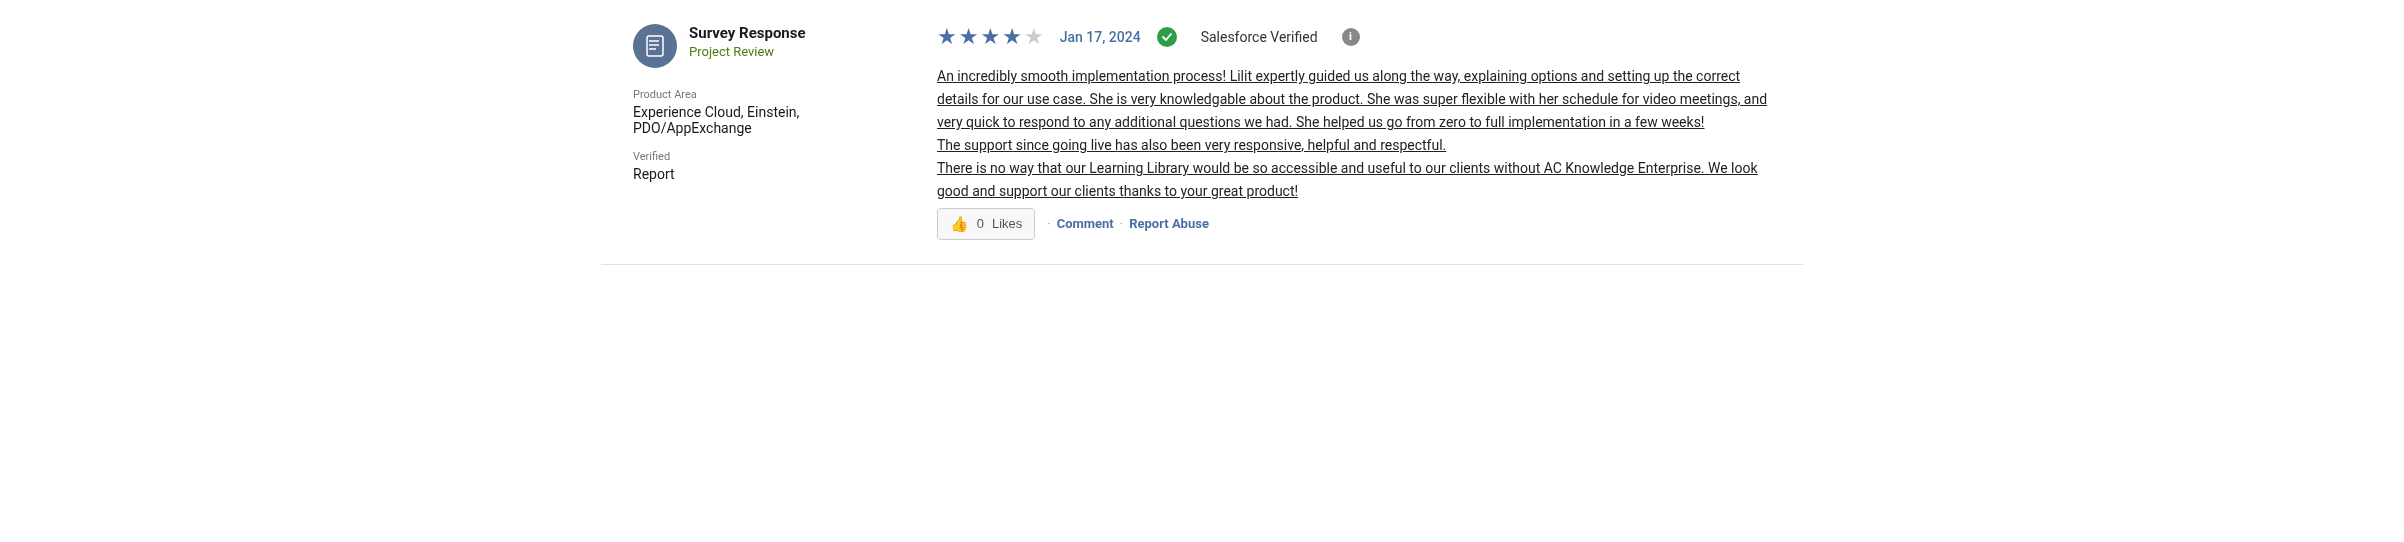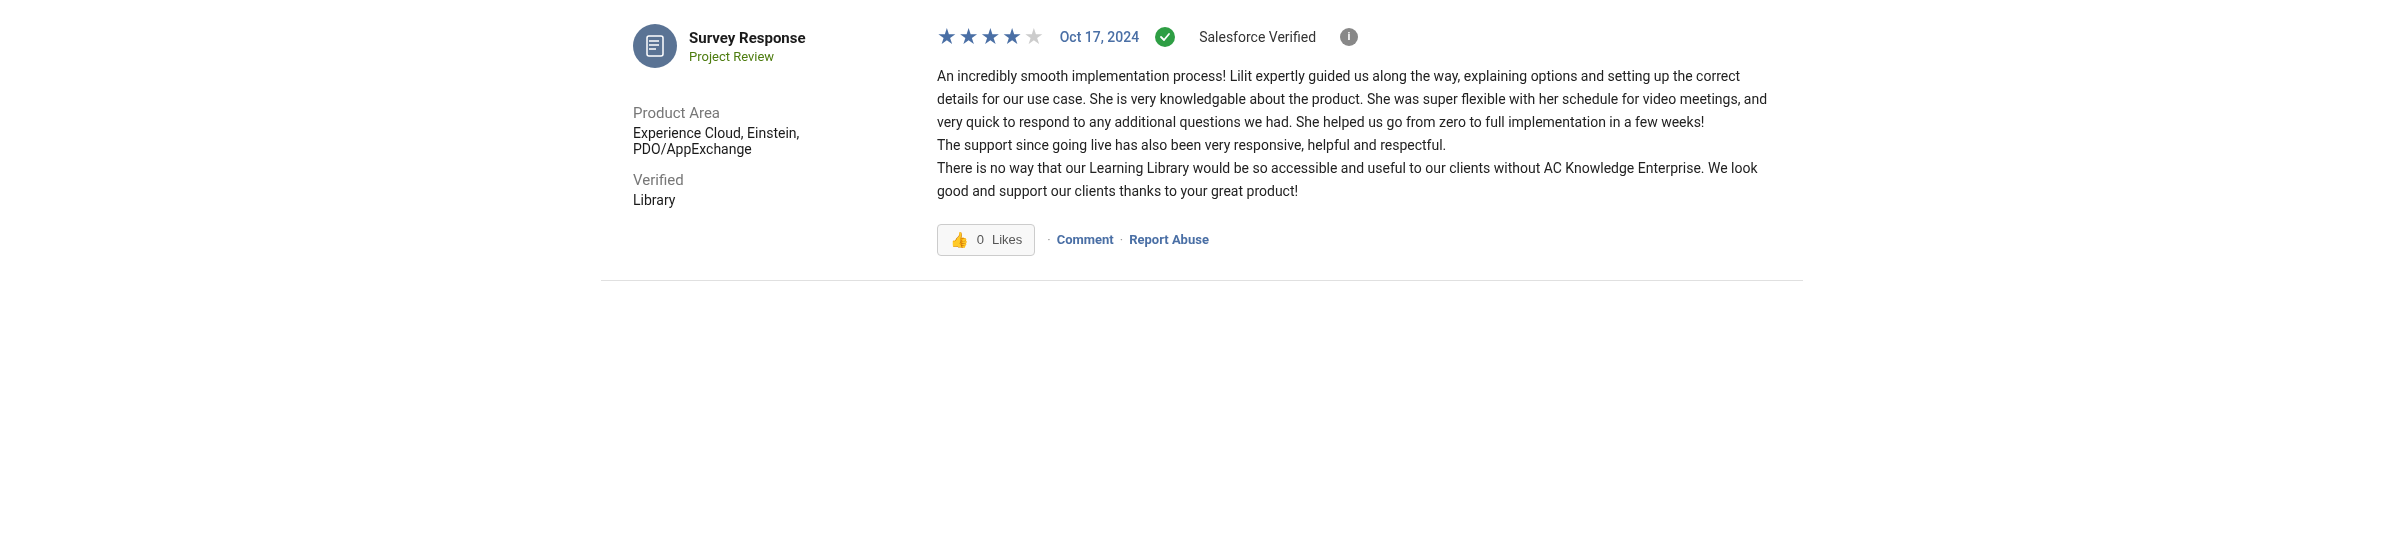--- a/index.html
+++ b/index.html
@@ -21,22 +21,21 @@
       width: 280px;
       min-width: 280px;
       padding-right: 32px;
     }
     .right-panel {
       flex: 1;
       padding-left: 24px;
     }
     .reviewer-header {
       display: flex;
-      align-items: center;
-      margin-bottom: 36px;
+      margin-bottom: 20px;
     }
     .reviewer-icon {
       width: 44px;
       height: 44px;
       border-radius: 50%;
       background: #5a7394;
       display: flex;
       align-items: center;
       justify-content: center;
       margin-right: 12px;
@@ -54,21 +53,21 @@
     }
     .reviewer-subtitle {
       font-size: 13px;
       color: #4d7c0f;
       margin-top: 2px;
     }
     .meta-section {
       margin-bottom: 14px;
     }
     .meta-label {
-      font-size: 15px;
+      font-size: 11px;
       color: #777;
       margin-bottom: 3px;
     }
     .meta-value {
       font-size: 14px;
       color: #1a1a1a;
       font-weight: 400;
     }
     
     .review-header {
@@ -122,21 +121,22 @@
       justify-content: center;
       color: #fff;
       font-size: 11px;
       font-weight: bold;
       cursor: pointer;
     }
     .review-text {
       font-size: 14px;
       color: #222;
       line-height: 1.65;
-      margin-bottom: 20px;
+      margin-bottom: 4px;
+      text-decoration: underline;
     }
     .review-actions {
       display: flex;
       align-items: center;
       gap: 0;
     }
     .like-button {
       display: flex;
       align-items: center;
       gap: 8px;
@@ -197,34 +197,34 @@
 
     <div class="meta-section">
       <div class="meta-label">Product Area</div>
       <div class="meta-value">Experience Cloud, Einstein, PDO/AppExchange</div>
     </div>
 
 
 
     <div class="meta-section">
       <div class="meta-label">Verified</div>
-      <div class="meta-value">Library</div>
+      <div class="meta-value">Report</div>
     </div>
   </div>
 
   <div class="right-panel">
     <div class="review-header">
       <div class="stars">
         <span class="star">★</span>
         <span class="star">★</span>
         <span class="star">★</span>
         <span class="star">★</span>
         <span class="star" style="color:#ccc">★</span>
       </div>
-      <span class="review-date">Oct 17, 2024</span>
+      <span class="review-date">Jan 17, 2024</span>
       <div class="verified-badge">
         <div class="verified-check">
           <svg viewBox="0 0 12 12">
             <polyline points="2,6 5,9 10,3" fill="none" stroke="#fff" stroke-width="1.8" stroke-linecap="round" stroke-linejoin="round"></polyline>
           </svg>
         </div>
         <span>Salesforce Verified</span>
         <span class="info-icon">i</span>
       </div>
     </div>

